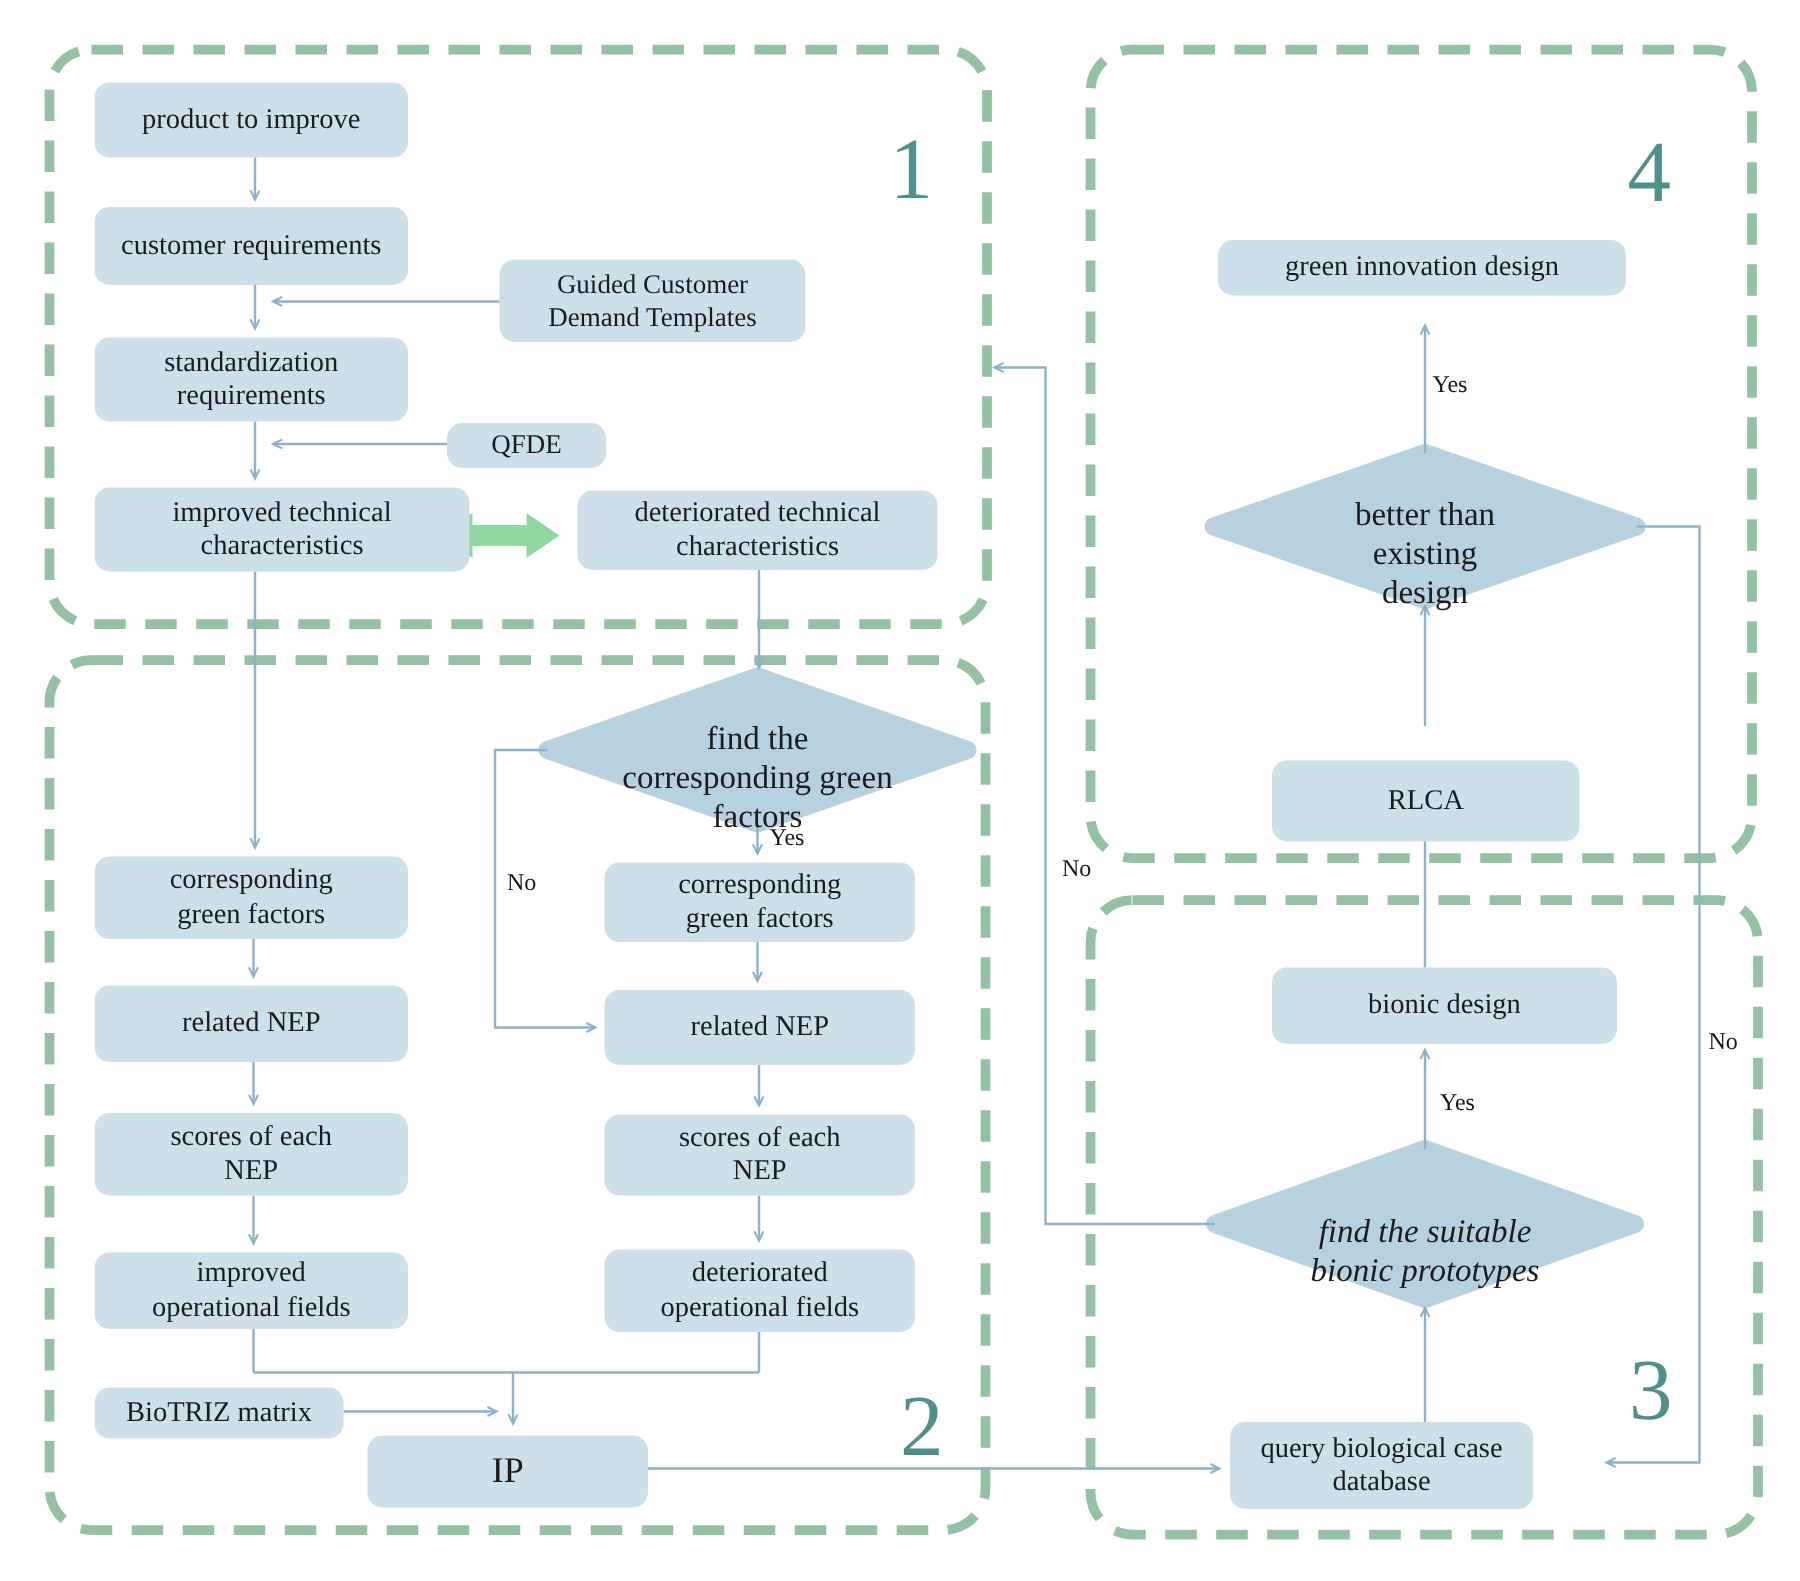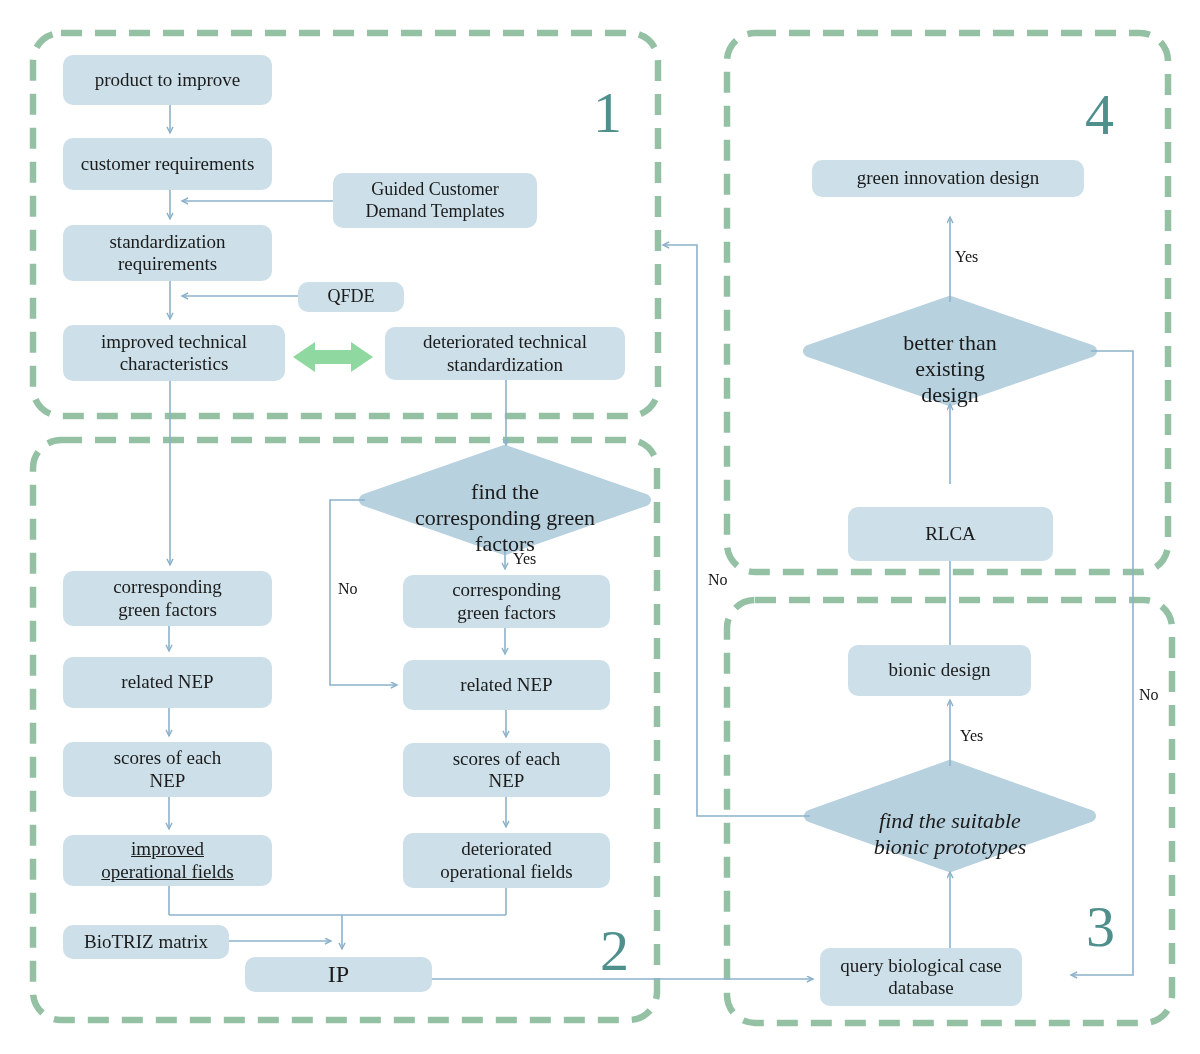--- a/index.html
+++ b/index.html
@@ -96,38 +96,38 @@
   </div>
   <div class="node" style="left:333px;top:173px;width:204px;height:55px;">
     <span class="lbl" style="max-width:170px;font-size:18px;">Guided Customer Demand Templates</span>
   </div>
   <div class="node" style="left:63px;top:225px;width:209px;height:56px;">
     <span class="lbl" style="max-width:150px;">standardization requirements</span>
   </div>
   <div class="node" style="left:298px;top:282px;width:106px;height:30px;">
     <span class="lbl" style="font-size:18px;">QFDE</span>
   </div>
-  <div class="node" style="left:63px;top:325px;width:222px;height:56px;">
+  <div class="node" style="left:63px;top:325px;width:250px;height:56px;">
     <span class="lbl" style="max-width:170px;">improved technical characteristics</span>
   </div>
   <div class="node" style="left:385px;top:327px;width:240px;height:53px;">
-    <span class="lbl" style="max-width:200px;">deteriorated technical standardization</span>
+    <span class="lbl" style="max-width:200px;">deteriorated technical characteristics</span>
   </div>
 
   <div class="node" style="left:63px;top:571px;width:209px;height:55px;">
     <span class="lbl" style="max-width:135px;">corresponding green factors</span>
   </div>
   <div class="node" style="left:63px;top:657px;width:209px;height:51px;">
     <span class="lbl">related NEP</span>
   </div>
   <div class="node" style="left:63px;top:742px;width:209px;height:55px;">
     <span class="lbl" style="max-width:120px;">scores of each NEP</span>
   </div>
   <div class="node" style="left:63px;top:835px;width:209px;height:51px;">
-    <span class="lbl" style="max-width:150px;text-decoration:underline;">improved operational fields</span>
+    <span class="lbl" style="max-width:150px;">improved operational fields</span>
   </div>
 
   <div class="dlabel" style="left:365px;top:451px;width:280px;height:98px;">
     <span class="lbl" style="max-width:195px;">find the corresponding green factors</span>
   </div>
   <div class="node" style="left:403px;top:575px;width:207px;height:53px;">
     <span class="lbl" style="max-width:135px;">corresponding green factors</span>
   </div>
   <div class="node" style="left:403px;top:660px;width:207px;height:50px;">
     <span class="lbl">related NEP</span>
@@ -135,31 +135,31 @@
   <div class="node" style="left:403px;top:743px;width:207px;height:54px;">
     <span class="lbl" style="max-width:120px;">scores of each NEP</span>
   </div>
   <div class="node" style="left:63px;top:925px;width:166px;height:34px;">
     <span class="lbl">BioTRIZ matrix</span>
   </div>
 
   <div class="node" style="left:403px;top:833px;width:207px;height:55px;">
     <span class="lbl" style="max-width:155px;">deteriorated operational fields</span>
   </div>
-  <div class="node" style="left:245px;top:957px;width:187px;height:35px;">
+  <div class="node" style="left:245px;top:957px;width:187px;height:48px;">
     <span class="lbl" style="font-size:24px;">IP</span>
   </div>
 
   <div class="node" style="left:820px;top:948px;width:202px;height:58px;">
     <span class="lbl" style="max-width:200px;">query biological case database</span>
   </div>
   <div class="dlabel" style="left:810px;top:766px;width:280px;height:100px;font-style:italic;">
     <span class="lbl" style="max-width:160px;">find the suitable bionic prototypes</span>
   </div>
-  <div class="node" style="left:848px;top:645px;width:183px;height:51px;">
+  <div class="node" style="left:848px;top:645px;width:230px;height:51px;">
     <span class="lbl">bionic design</span>
   </div>
 
   <div class="node" style="left:848px;top:484px;width:205px;height:54px;margin-top:23px;">
     <span class="lbl">RLCA</span>
   </div>
   <div class="dlabel" style="left:809px;top:302px;width:282px;height:98px;">
     <span class="lbl" style="max-width:130px;">better than existing design</span>
   </div>
   <div class="node" style="left:812px;top:160px;width:272px;height:37px;">

